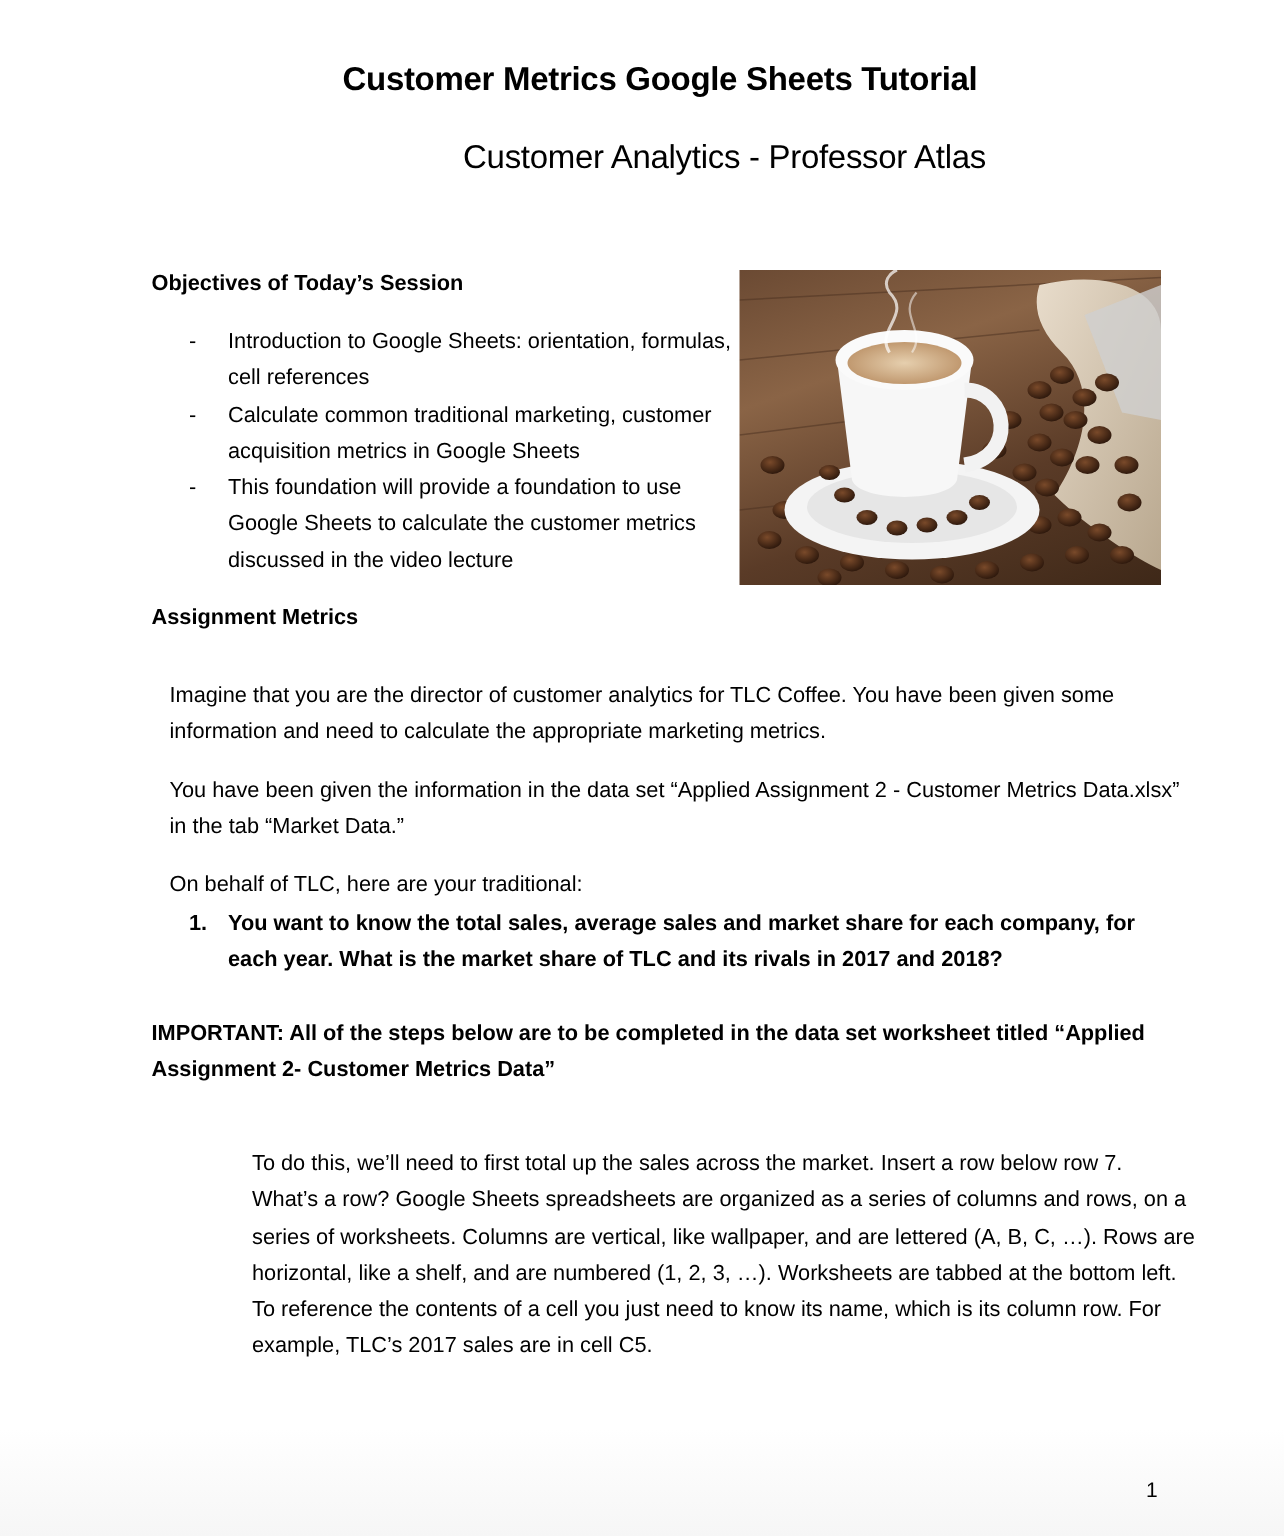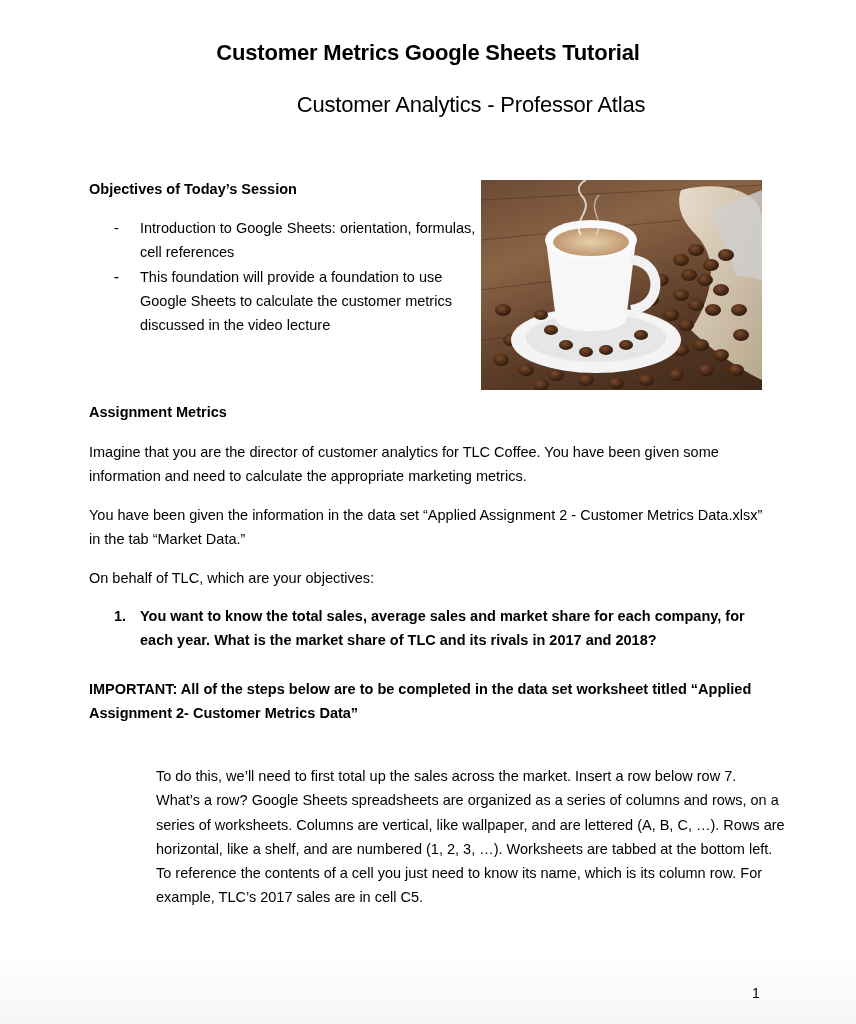--- a/index.html
+++ b/index.html
@@ -3,41 +3,41 @@
   <meta charset="utf-8">
   <style>
     html, body { margin: 0; padding: 0; }
     body {
       width: 856px; height: 1024px; overflow: hidden;
       background: linear-gradient(to bottom, #ffffff 0%, #ffffff 93%, #f6f6f6 100%);
       font-family: "Liberation Sans", sans-serif;
       color: #000;
       position: relative;
     }
-    .page { position: absolute; left: 0; top: 0; width: 760px; height: 1024px; }
+    .page { position: absolute; left: 12px; top: 0; width: 760px; height: 1024px; }
     .title {
       position: absolute; left: 0; width: 856px; top: 40px;
       text-align: center; font-weight: bold; font-size: 22px; letter-spacing: -0.2px;
     }
     .subtitle {
       position: absolute; left: 0; width: 856px; top: 92px;
       text-align: center; font-size: 22px; letter-spacing: -0.2px; padding-left: 43px;
     }
     .h {
       position: absolute; left: 89px; font-weight: bold; font-size: 14.5px; text-align: center;
     }
     .bullets { position: absolute; left: 89px; top: 216px; width: 390px; margin: 0; padding: 0; list-style: none; }
     .bullets li { position: relative; padding-left: 51px; font-size: 14.5px; line-height: 24.3px; }
     .bullets li .dash { position: absolute; left: 25px; top: 0; }
     .photo {
       position: absolute; left: 481px; top: 180px; width: 281px; height: 210px; overflow: hidden;
       background: linear-gradient(160deg, #6b4a33 0%, #8a6446 30%, #5a3b27 65%, #3e2818 100%);
     }
     .p {
-      position: absolute; left: 89px; width: 680px; font-size: 14.5px; line-height: 24.3px; margin: 0;
+      position: absolute; left: 89px; width: 680px; font-size: 14.5px; line-height: 24.3px; margin: 12px;
     }
     .ol { position: absolute; left: 89px; top: 604px; width: 680px; margin: 0; padding: 0; list-style: none; }
     .ol li { position: relative; padding-left: 51px; font-size: 14.5px; line-height: 24.3px; font-weight: bold; }
     .ol li .num { position: absolute; left: 25px; top: 0; }
     .important { position: absolute; left: 89px; top: 677px; width: 680px; font-size: 14.5px; line-height: 24.3px; font-weight: bold; margin: 0; }
     .body2 { position: absolute; left: 140px; top: 748px; width: 635px; font-size: 14.5px; line-height: 24.3px; margin: 16px; }
     .pagenum { position: absolute; left: 752px; top: 985px; font-size: 14px; }
   </style>
 </head>
 <body>
@@ -49,20 +49,21 @@
 
   <div class="h" style="top:181px;">Objectives of Today’s Session</div>
 
   <ul class="bullets">
     <li>
       <span class="dash">-</span>
       <span>Introduction to Google Sheets: orientation, formulas, cell references</span>
     </li>
     <li>
       <span class="dash">-</span>
+      <span>Calculate common traditional marketing, customer acquisition metrics in Google Sheets</span>
     </li>
     <li>
       <span class="dash">-</span>
       <span>This foundation will provide a foundation to use Google Sheets to calculate the customer metrics discussed in the video lecture</span>
     </li>
   </ul>
 
   <div class="photo">
     <svg width="281" height="210" viewBox="0 0 281 210">
       <defs>
@@ -148,21 +149,21 @@
 
       <path d="M100,55 C90,40 115,30 100,15 C95,8 100,2 105,0" fill="none" stroke="#ffffff" stroke-width="2" opacity="0.7"></path>
       <path d="M115,55 C125,40 105,30 118,15" fill="none" stroke="#ffffff" stroke-width="1.5" opacity="0.5"></path>
     </svg>
   </div>
 
   <div class="h" style="top:404px;">Assignment Metrics</div>
 
   <p class="p" style="top:440px;">Imagine that you are the director of customer analytics for TLC Coffee.  You have been given some information and need to calculate the appropriate marketing metrics.</p>
   <p class="p" style="top:503px;">You have been given the information in the data set “Applied Assignment 2 - Customer Metrics Data.xlsx” in the tab “Market Data.”</p>
-  <p class="p" style="top:566px;">On behalf of TLC, which are your objectives:</p>
+  <p class="p" style="top:566px;">On behalf of TLC, here are your traditional:</p>
 
   <ol class="ol">
     <li>
       <span class="num">1.</span>
       <span>You want to know the total sales, average sales and market share for each company, for each year.  What is the market share of TLC and its rivals in 2017 and 2018?</span>
     </li>
   </ol>
 
   <p class="important">IMPORTANT: All of the steps below are to be completed in the data set worksheet titled “Applied Assignment 2- Customer Metrics Data”</p>
 

